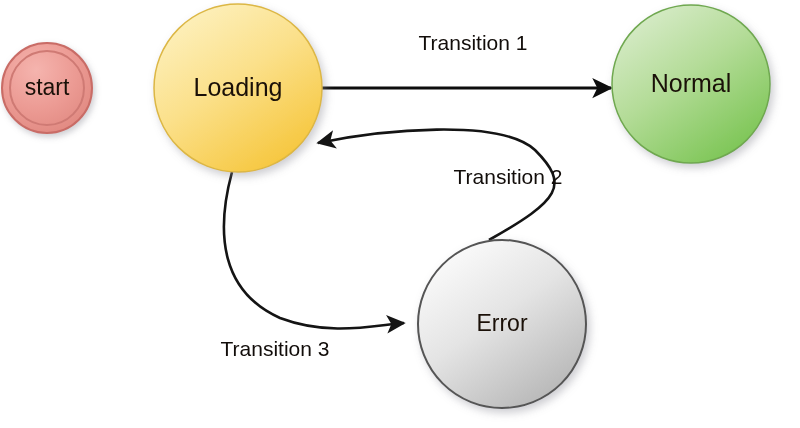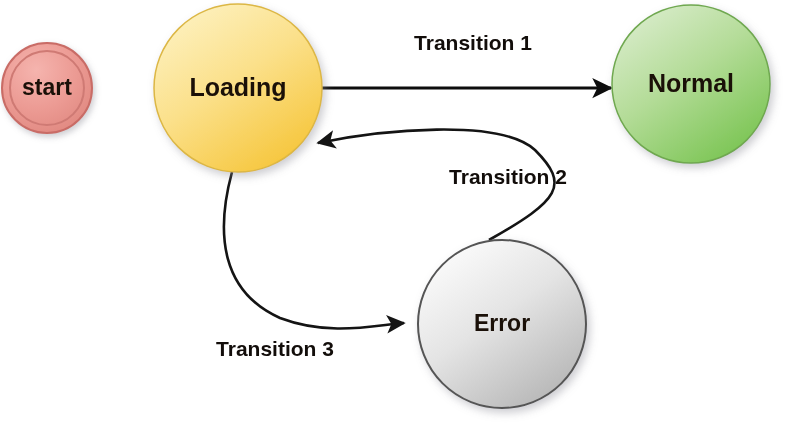--- a/index.html
+++ b/index.html
@@ -9,21 +9,20 @@
   }
   body {
     font-family: "Liberation Sans", sans-serif;
   }
   #diagram-canvas {
     position: relative;
     width: 800px;
     height: 428px;
     background: #ffffff;
     overflow: hidden;
-    font-weight: bold;
   }
   #diagram-svg {
     position: absolute;
     left: 0;
     top: 0;
     width: 800px;
     height: 428px;
   }
   .node-label {
     font-family: "Liberation Sans", sans-serif;

